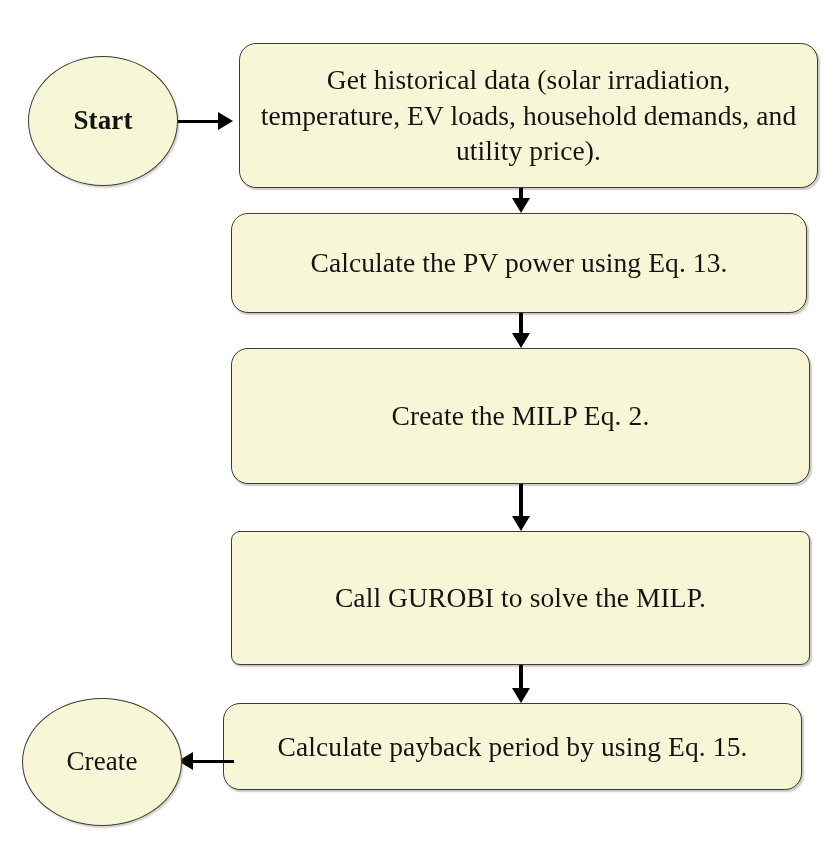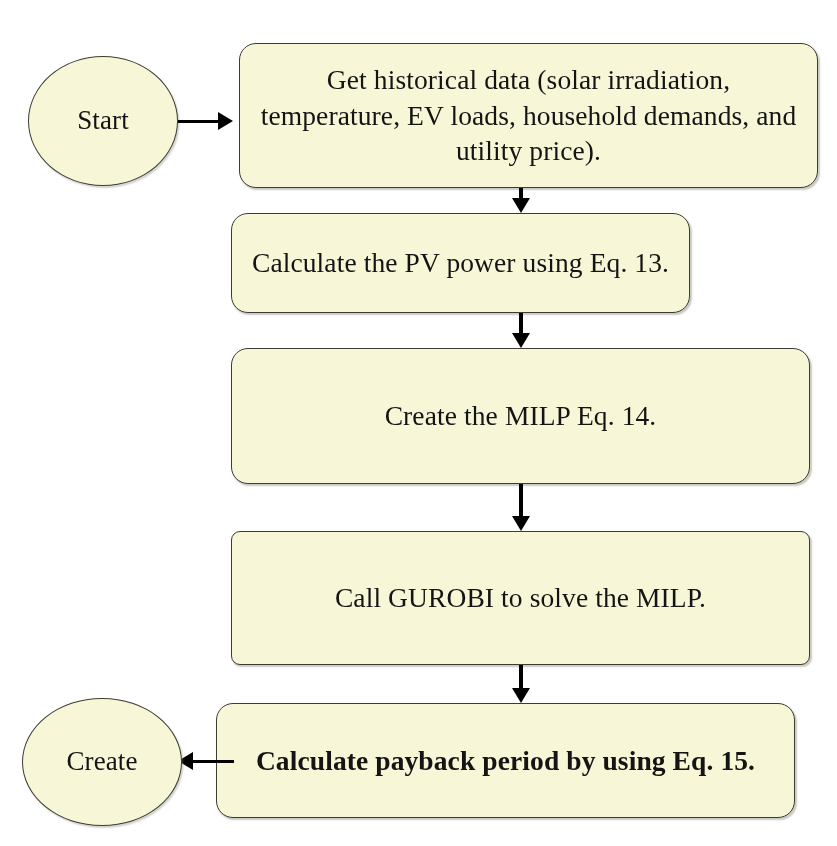--- a/index.html
+++ b/index.html
@@ -90,66 +90,66 @@
     border-top: 9px solid transparent;
     border-bottom: 9px solid transparent;
     border-right: 15px solid #000000;
   }
 </style>
 </head>
 <body>
 
 <div id="canvas">
 
-  <div class="node terminator" style="left:28px; top:56px; width:150px; height:130px;">
+  <div class="node terminator" style="left:28px; top:56px; width:150px; height:130px;font-weight:bold;">
     <span class="node-label">Start</span>
   </div>
 
   <div class="connector" style="left:178px; top:112px; width:56px; height:18px;">
     <div class="conn-line-h" style="top:7.5px; width:43px;"></div>
     <div class="arrowhead-right" style="left:40px; top:0px;"></div>
   </div>
 
   <div class="node process" style="left:223px; top:43px; width:579px; height:145px;margin-left:16px;">
     <span class="node-label">Get historical data (solar irradiation, temperature, EV loads, household demands, and utility price).</span>
   </div>
 
   <div class="connector" style="left:512px; top:188px; width:18px; height:26px;">
     <div class="conn-line-v" style="left:7.3px; height:14px;"></div>
     <div class="arrowhead-down" style="left:0px; top:10px;"></div>
   </div>
 
-  <div class="node process" style="left:231px; top:213px; width:459px; height:100px;">
+  <div class="node process" style="left:231px; top:213px; width:576px; height:100px;">
     <span class="node-label">Calculate the PV power using Eq. 13.</span>
   </div>
 
   <div class="connector" style="left:512px; top:313px; width:18px; height:36px;">
     <div class="conn-line-v" style="left:7.3px; height:24px;"></div>
     <div class="arrowhead-down" style="left:0px; top:20px;"></div>
   </div>
 
   <div class="node process" style="left:231px; top:348px; width:579px; height:136px;">
-    <span class="node-label">Create the MILP Eq. 14.</span>
+    <span class="node-label">Create the MILP Eq. 2.</span>
   </div>
 
   <div class="connector" style="left:512px; top:484px; width:18px; height:48px;">
     <div class="conn-line-v" style="left:7.3px; height:36px;"></div>
     <div class="arrowhead-down" style="left:0px; top:32px;"></div>
   </div>
 
   <div class="node process" style="left:231px; top:531px; width:579px; height:134px;border-radius:9px;">
     <span class="node-label">Call GUROBI to solve the MILP.</span>
   </div>
 
   <div class="connector" style="left:512px; top:665px; width:18px; height:39px;">
     <div class="conn-line-v" style="left:7.3px; height:27px;"></div>
     <div class="arrowhead-down" style="left:0px; top:23px;"></div>
   </div>
 
-  <div class="node process" style="left:216px; top:703px; width:579px; height:115px;font-weight:bold;">
+  <div class="node process" style="left:223px; top:703px; width:579px; height:87px;">
     <span class="node-label">Calculate payback period by using Eq. 15.</span>
   </div>
 
   <div class="connector" style="left:178px; top:752px; width:56px; height:18px;">
     <div class="conn-line-h" style="left:13px; top:7.5px; width:43px;"></div>
     <div class="arrowhead-left" style="left:0px; top:0px;"></div>
   </div>
 
   <div class="node terminator" style="left:22px; top:698px; width:160px; height:128px;">
     <span class="node-label">Create</span>

